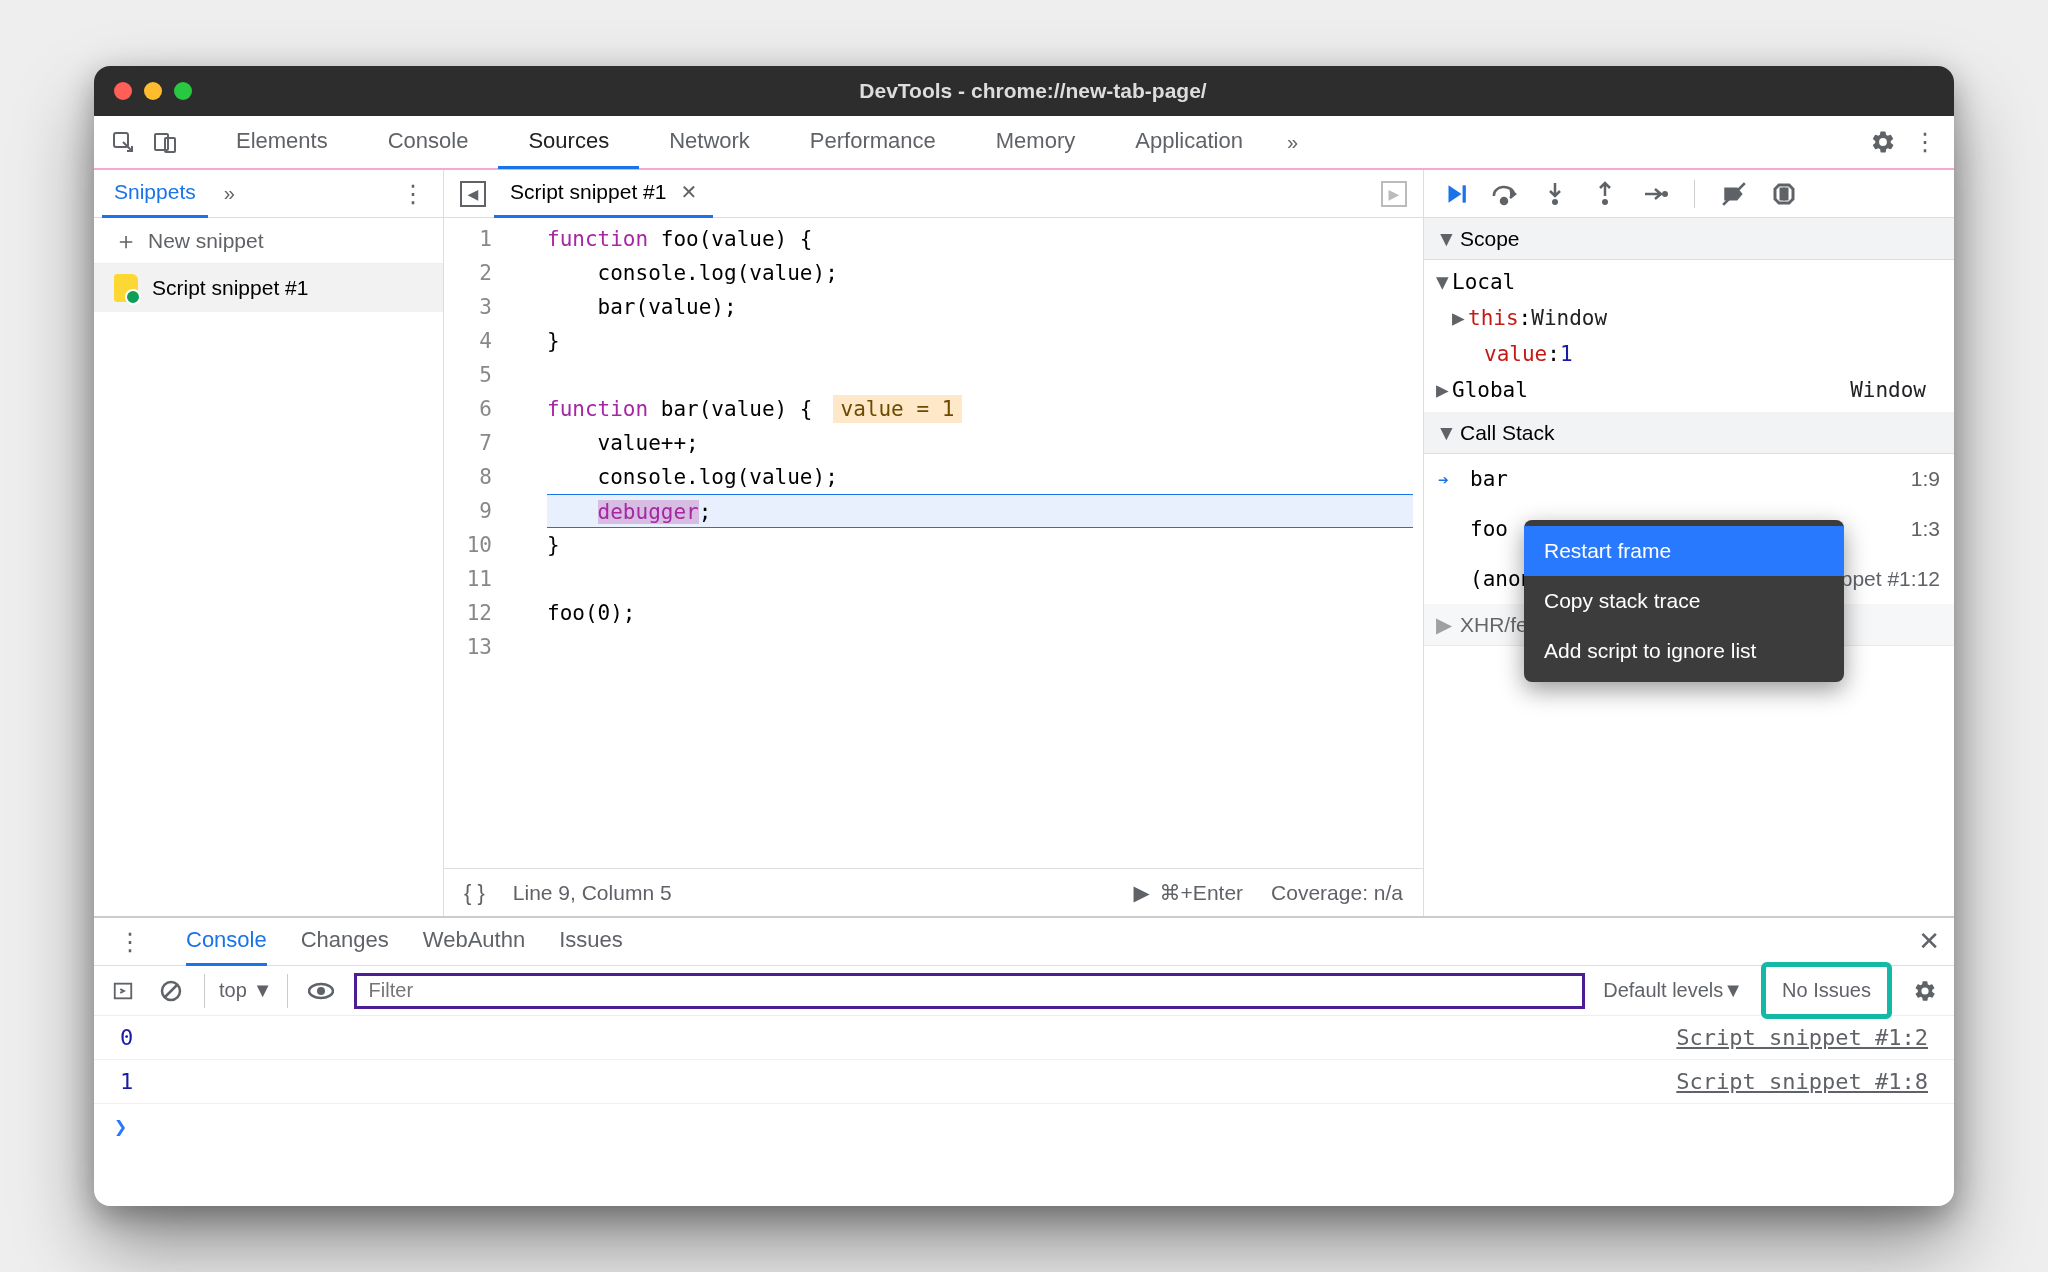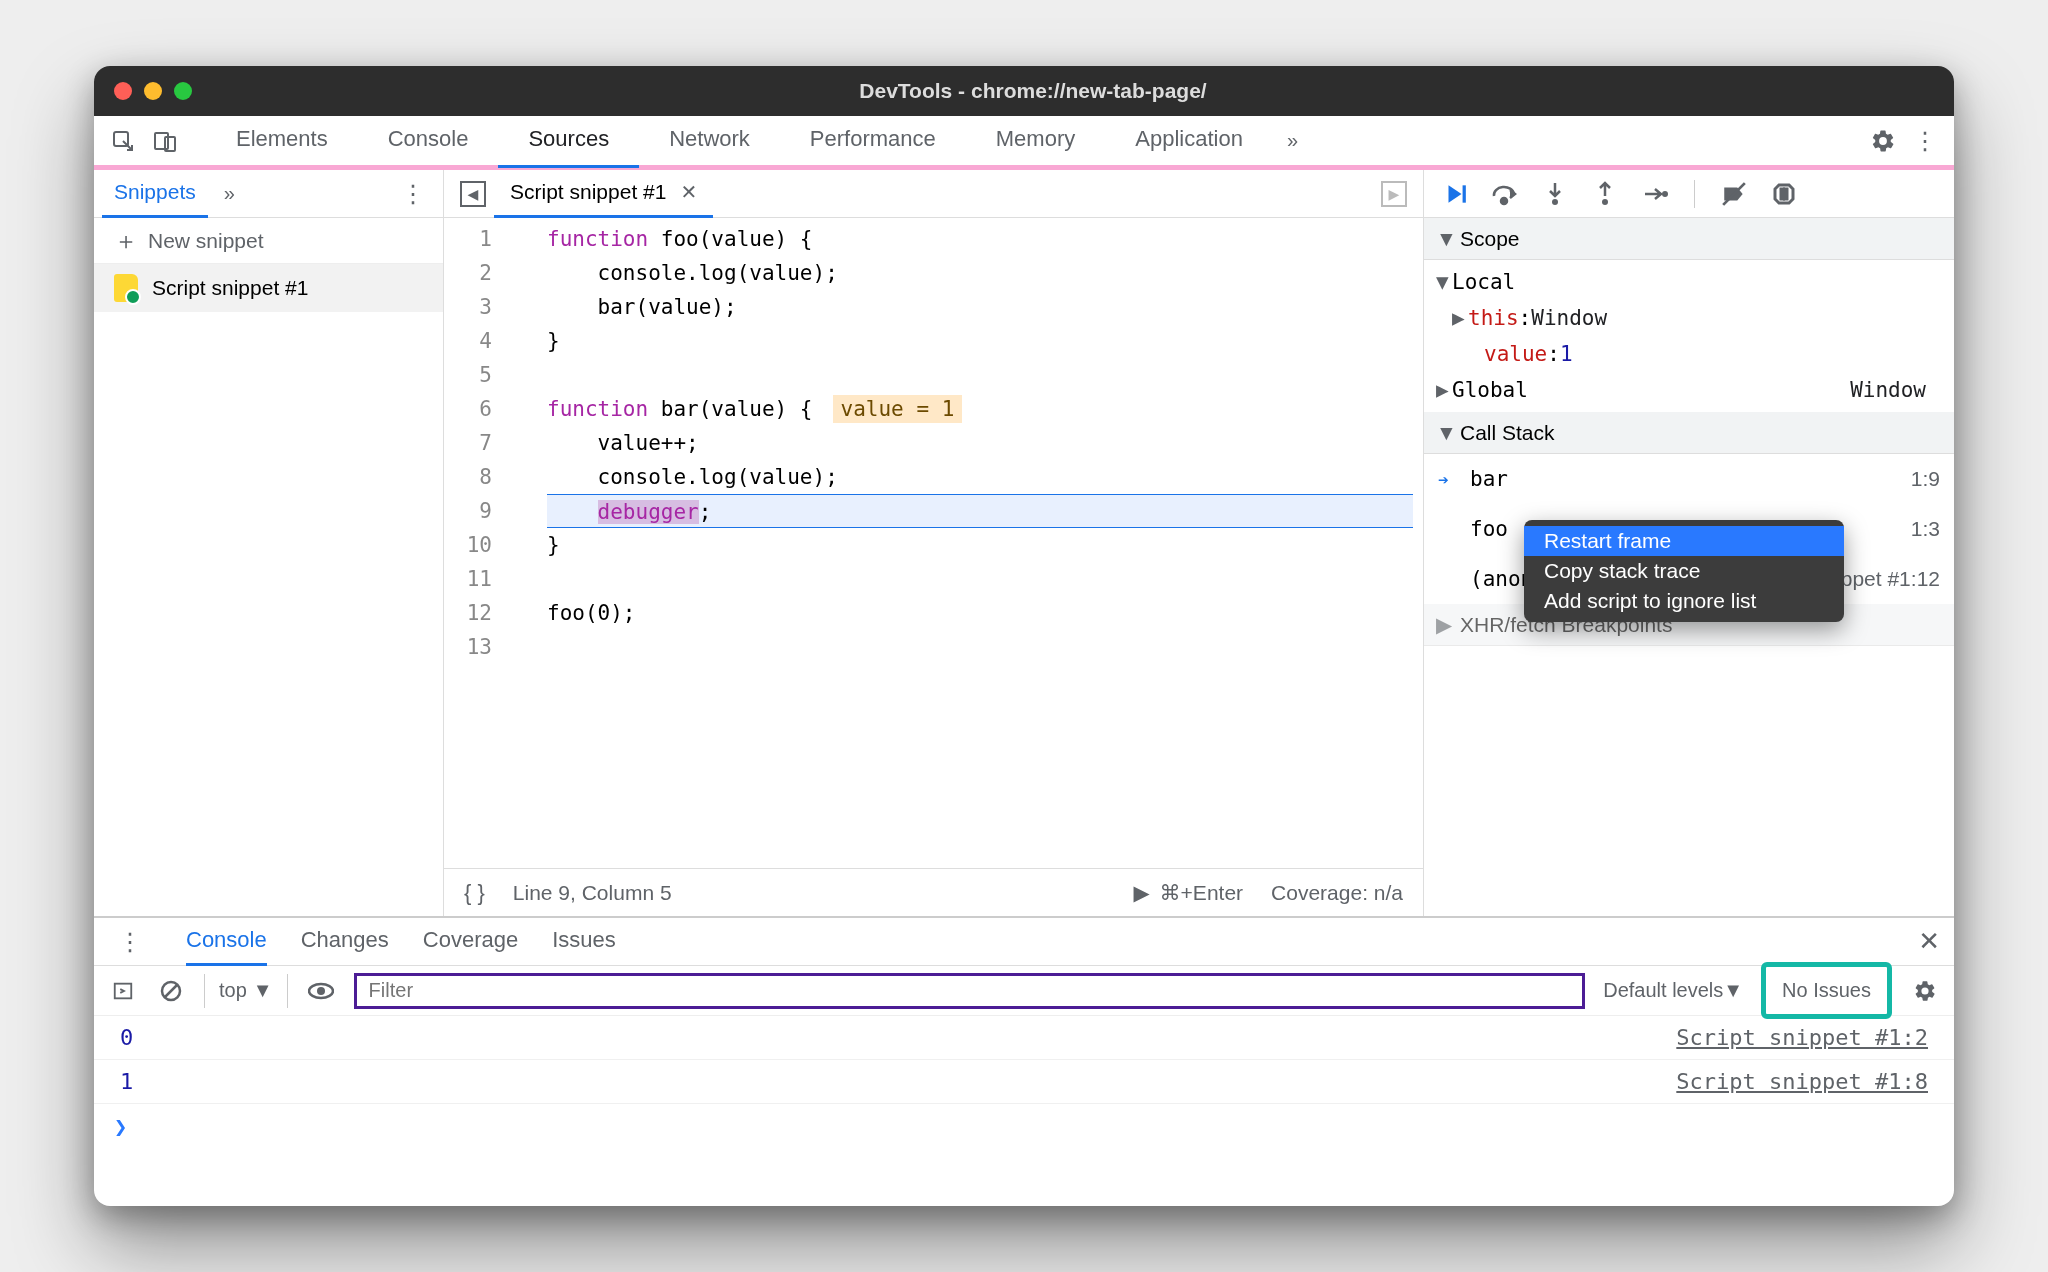--- a/index.html
+++ b/index.html
@@ -34,21 +34,21 @@
 .tl { width: 18px; height: 18px; border-radius: 50%; }
 .tl.red { background: #ff5f57; }
 .tl.yellow { background: #febc2e; }
 .tl.green { background: #28c840; }
 .titlebar-title { flex: 1; text-align: center; color: #ddd; font-size: 21px; font-weight: 600; padding-right: 60px; }
 
 .top-tabs {
   height: 54px;
   display: flex;
   align-items: center;
-  border-bottom: 5px solid #f9a8d4;
+  border-bottom: 2px solid #f9a8d4;
   padding: 12px 8px;
   flex-shrink: 0;
   justify-content: space-between;
 }
 .top-tabs .icon-btn, .icon-btn {
   width: 42px; height: 42px;
   display: flex; align-items: center; justify-content: center;
   color: #5f6368; cursor: pointer;
 }
 .top-tabs .tabs { display: flex; gap: 0; margin-left: 20px; }
@@ -256,21 +256,21 @@
 .context-menu {
   position: absolute;
   background: #3c3c3c;
   border-radius: 8px;
   padding: 6px 0;
   min-width: 320px;
   box-shadow: 0 8px 24px rgba(0,0,0,0.4);
   z-index: 100;
 }
 .ctx-item {
-  height: 30px;
+  height: 50px;
   padding: 0 20px;
   display: flex;
   align-items: center;
   font-size: 21px;
   color: #fff;
   cursor: pointer;
 }
 .ctx-item.hl { background: #2979ff; }
 
 
@@ -551,21 +551,21 @@
         <div class="ctx-item">Add script to ignore list</div>
       </div>
     </div>
   </div>
 
   <div class="drawer">
     <div class="drawer-tabs">
       <span class="kebab">⋮</span>
       <div class="drawer-tab active">Console</div>
       <div class="drawer-tab">Changes</div>
-      <div class="drawer-tab">Coverage</div>
+      <div class="drawer-tab">WebAuthn</div>
       <div class="drawer-tab">Issues</div>
       <span class="close-x">✕</span>
     </div>
     <div class="console-toolbar">
       <div class="dbg-btn">
         <svg width="22" height="22" viewBox="0 0 24 24" fill="none" stroke="#5f6368" stroke-width="2">
             <rect x="3" y="4" width="18" height="16"></rect>
             <path d="M9 10 L13 12 L9 14"></path>
           </svg>
       </div>

